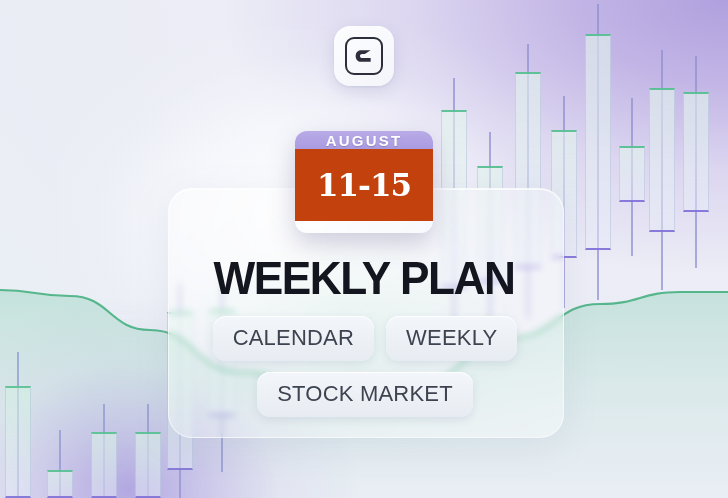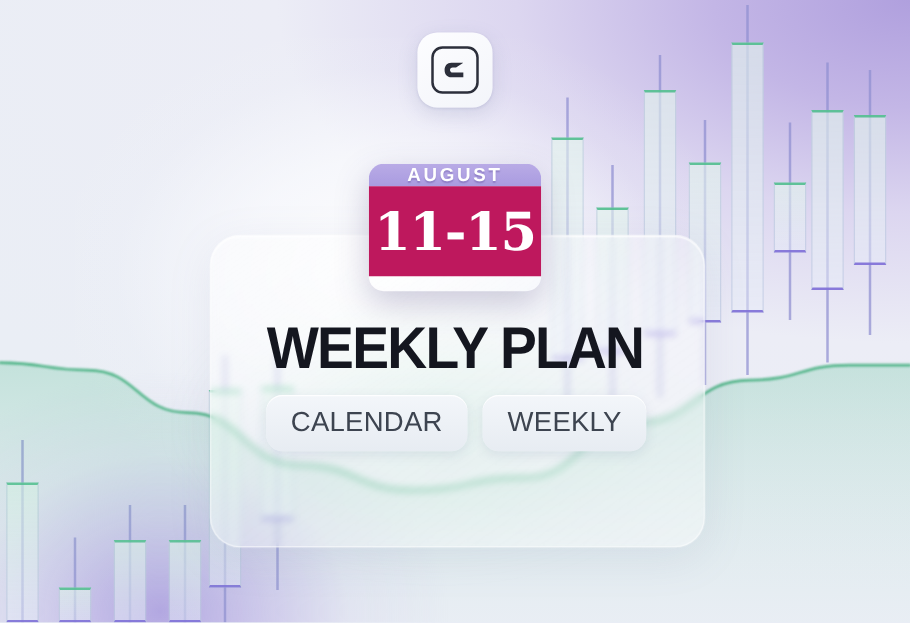--- a/index.html
+++ b/index.html
@@ -113,24 +113,24 @@
     background: linear-gradient(180deg, #b9abe6 0%, #a99be0 100%);
     display: flex; align-items: center; justify-content: center;
     color: #ffffff;
     font-size: 15px;
     font-weight: bold;
     letter-spacing: 2.2px;
     text-shadow: 0 1px 1px rgba(90,70,150,.35);
   }
   .date-range {
     height: 72px;
-    background: #be185d;
+    background: #c2410c;
     display: flex; align-items: center; justify-content: center;
     color: #ffffff;
-    font-size: 42px;
+    font-size: 31px;
     font-weight: bold;
     letter-spacing: -1px;
     font-family: "DejaVu Serif", serif;
   }
 
   
   .headline {
     position: absolute;
     left: 0; right: 0; top: 250px;
     text-align: center;
@@ -264,16 +264,17 @@
   </div>
 
   <div class="headline">WEEKLY PLAN</div>
 
   <div class="pill-rows">
     <div class="pill-row">
       <div class="pill">CALENDAR</div>
       <div class="pill">WEEKLY</div>
     </div>
     <div class="pill-row">
+      <div class="pill">STOCK MARKET</div>
     </div>
   </div>
 
 </div>
 
 </body></html>

